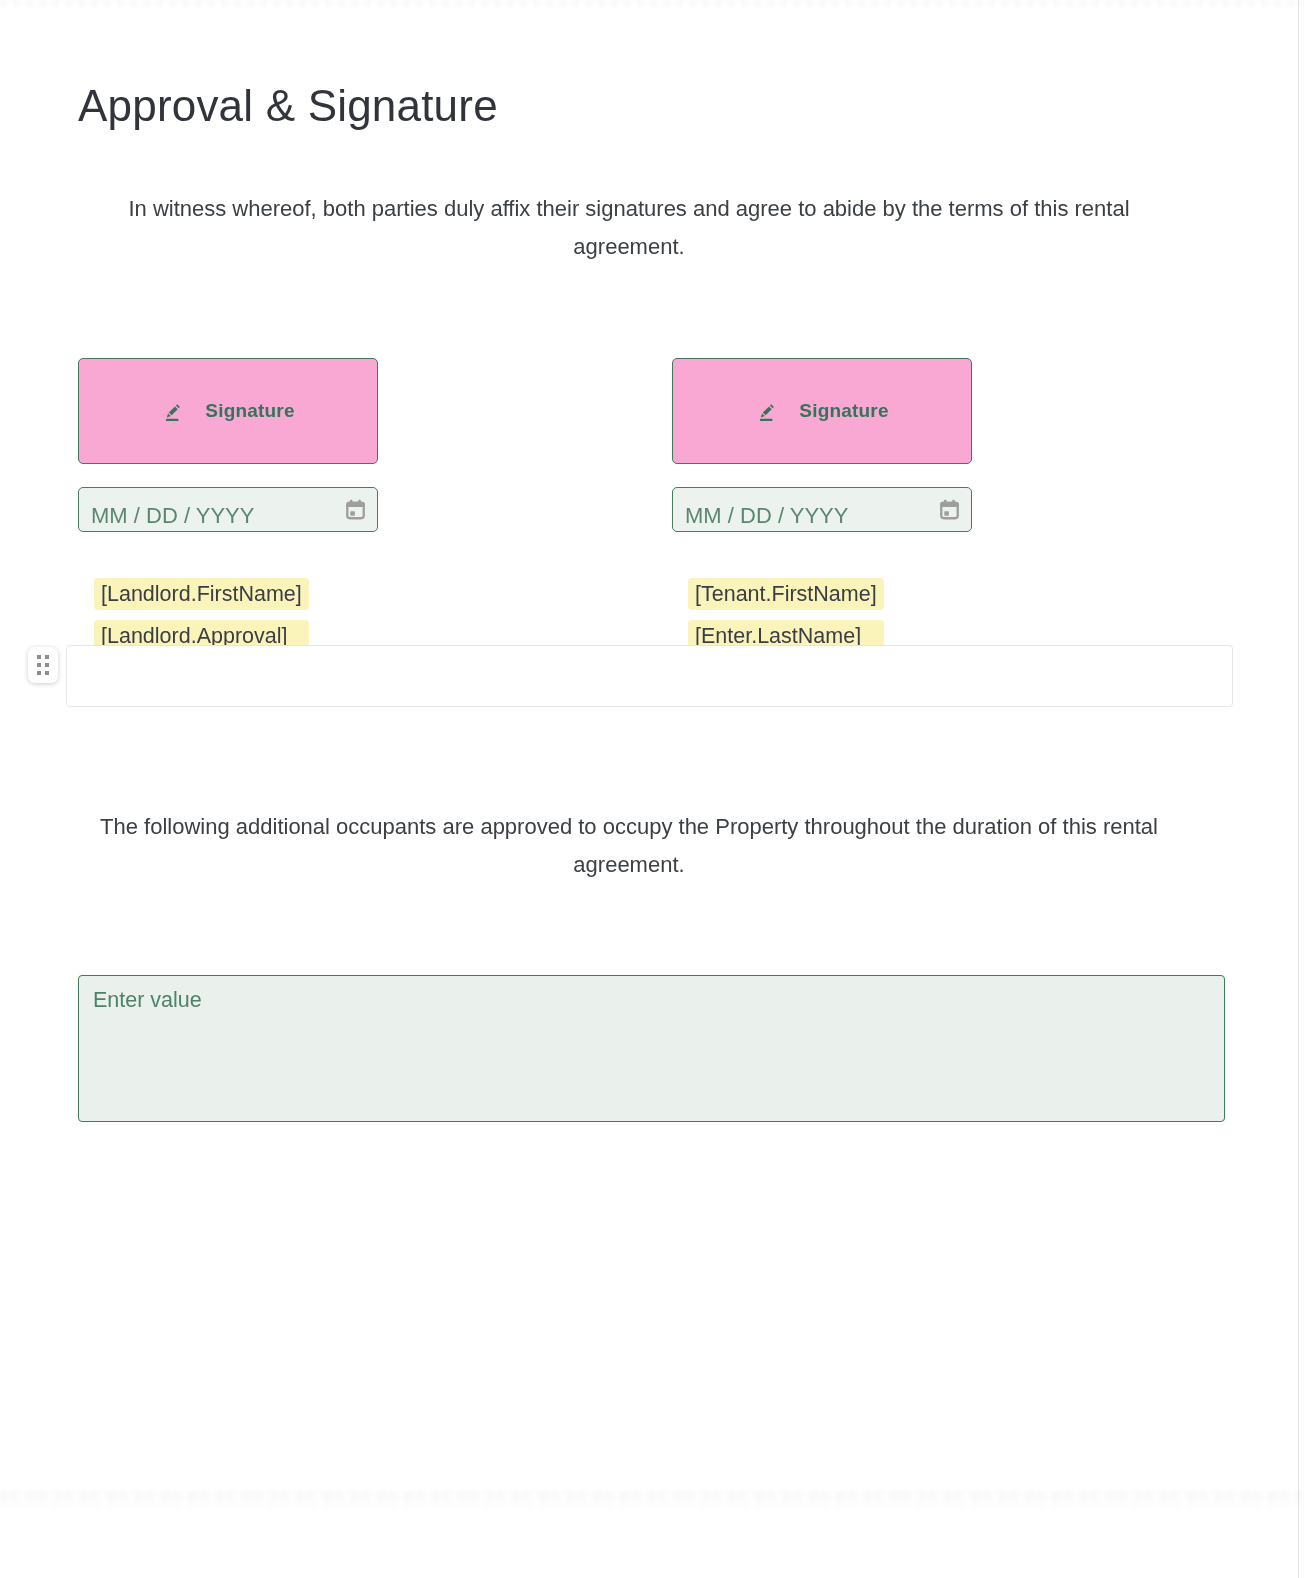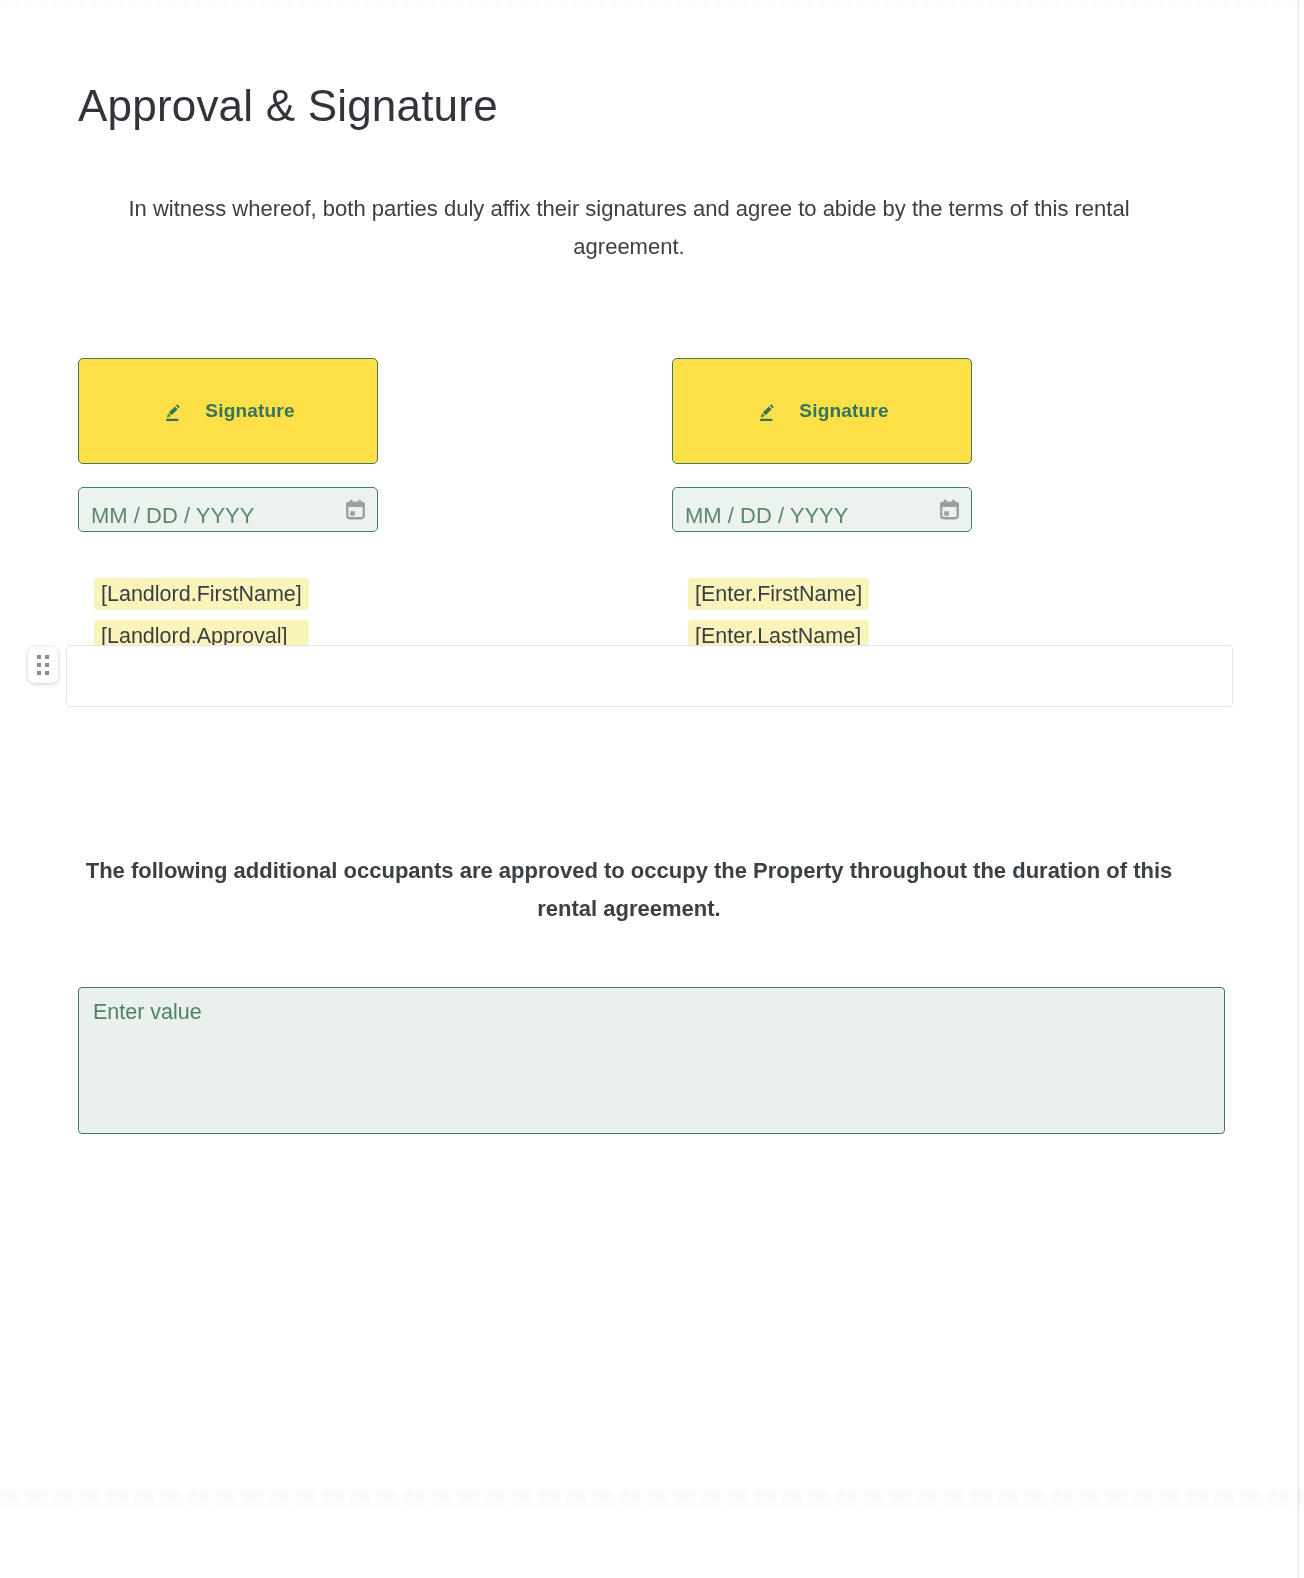--- a/index.html
+++ b/index.html
@@ -20,29 +20,29 @@
     font-size:44px;font-weight:400;color:#31353b;
     letter-spacing:.2px;line-height:48px;
   }
   .h1.first{top:82px;}
   .h1.second{top:745px;}
   .para{
     position:absolute;left:78px;width:1102px;
     font-size:22px;color:#3b4045;line-height:38px;text-align:center;
   }
   .para.first{top:190px;}
-  .para.second{top:852px;font-weight:bold;}
+  .para.second{top:808px;}
 
   .sig-col{position:absolute;top:358px;width:300px;}
   .sig-col.left{left:78px;}
   .sig-col.right{left:672px;}
 
   .sig-box{
     width:300px;height:106px;
-    background:#fde047;
+    background:#f9a8d4;
     border:1.5px solid #3e7a5b;
     border-radius:5px;
     display:flex;align-items:center;justify-content:center;
     gap:20px;cursor:pointer;
   }
   .sig-label{
     font-size:19px;font-weight:700;color:#34745a;letter-spacing:.2px;
   }
   .date-wrap{
     position:absolute;top:129px;left:0;width:300px;height:45px;
@@ -94,21 +94,21 @@
   }
 
   .occupants-wrap{position:absolute;left:78px;top:975px;width:1147px;height:147px;}
   .occupants-input{
     width:1147px;height:147px;resize:none;
     background:#eaf0ec;
     border:1.5px solid #3e7a5b;
     border-radius:4px;
     padding:12px 14px;
     font-family:"Liberation Sans","DejaVu Sans",sans-serif;
-    font-size:21.5px;color:#3b4045;outline:none;margin-top:12px;
+    font-size:21.5px;color:#3b4045;outline:none;
   }
   .occupants-input::placeholder{color:#4e8169;opacity:1;}
 
   .faded-next-page{
     position:absolute;left:0;top:1490px;width:1304px;height:22px;
     background:
       repeating-linear-gradient(90deg,
         rgba(120,120,120,.22) 0 6px, rgba(255,255,255,0) 6px 11px,
         rgba(120,120,120,.15) 11px 19px, rgba(255,255,255,0) 19px 27px);
     filter:blur(3px);
@@ -183,21 +183,21 @@
         <g fill="#9e9e9e">
           <rect x="6.6" y="2.6" width="2.6" height="4" rx="1"></rect>
           <rect x="14.6" y="2.6" width="2.6" height="4" rx="1"></rect>
           <path d="M5.4 4.6 h13.2 a2.4 2.4 0 0 1 2.4 2.4 v2.6 h-18 v-2.6 a2.4 2.4 0 0 1 2.4-2.4 Z"></path>
           <rect x="7" y="13.6" width="4.4" height="4.4" rx="0.6"></rect>
         </g>
         <rect x="4.1" y="5.6" width="15.8" height="14.8" rx="2.6" fill="none" stroke="#9e9e9e" stroke-width="2.2"></rect>
       </svg>
     </div>
     <div class="token-row">
-      <span class="token">[Enter.FirstName]</span>
+      <span class="token">[Tenant.FirstName]</span>
       <span class="token">[Enter.LastName]</span>
     </div>
   </div>
 
   <div class="empty-block-row">
     <div class="drag-handle">
       <div class="dots">
         <span></span>
           <span></span>
           <span></span>

